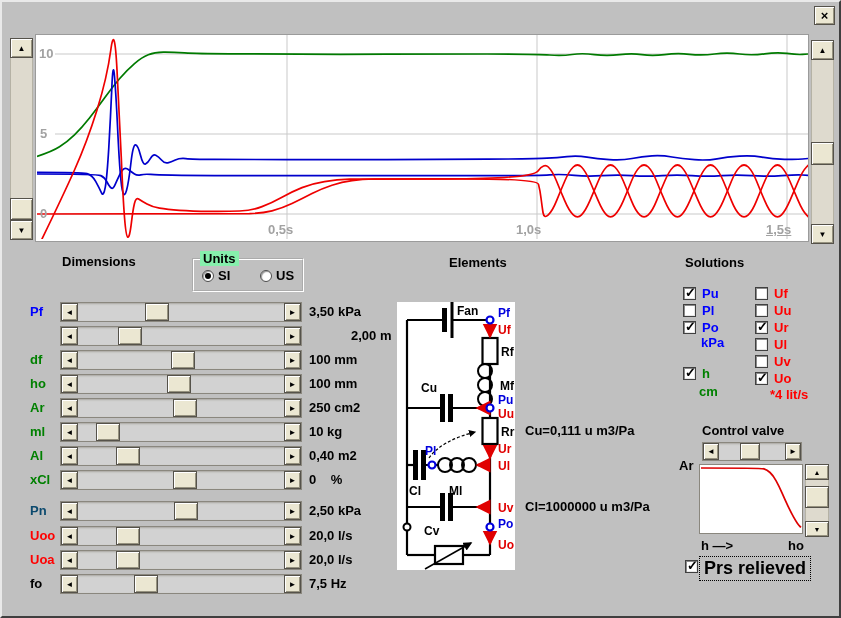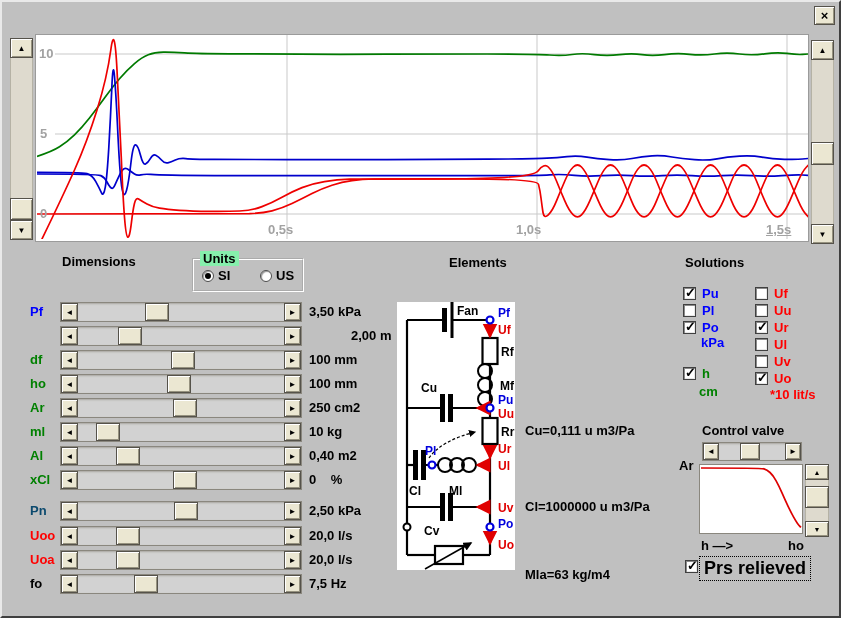--- a/index.html
+++ b/index.html
@@ -364,21 +364,20 @@
         <text x="101" y="247" fill="#e00000">Uo</text>
       </g>
     </svg>
   </div>
 
   <div class="info" style="left:523px;top:373px;">
     <div>Cu=0,111 u m3/Pa</div>
   </div>
   <div class="info" style="left:523px;top:449px;">
     <div>Cl=1000000 u m3/Pa</div>
-    <div>Mla=63 kg/m4</div>
     
     
   </div>
 
   <div class="hdr" style="left:683px;top:253px;">Solutions</div>
 
   <span class="cb checked" style="left:681px;top:285px;"></span>
   <span class="cbl" style="left: 700px; top: 284px; color: rgb(0, 0, 255);">Pu</span>
   <span class="cb" style="left:681px;top:302px;"></span>
   <span class="cbl" style="left: 700px; top: 301px; color: rgb(0, 0, 255);">Pl</span>
@@ -395,21 +394,21 @@
   <span class="cb" style="left:753px;top:302px;"></span>
   <span class="cbl" style="left: 772px; top: 301px; color: rgb(255, 0, 0);">Uu</span>
   <span class="cb checked" style="left:753px;top:319px;"></span>
   <span class="cbl" style="left: 772px; top: 318px; color: rgb(255, 0, 0);">Ur</span>
   <span class="cb" style="left:753px;top:336px;"></span>
   <span class="cbl" style="left: 772px; top: 335px; color: rgb(255, 0, 0);">Ul</span>
   <span class="cb" style="left:753px;top:353px;"></span>
   <span class="cbl" style="left: 772px; top: 352px; color: rgb(255, 0, 0);">Uv</span>
   <span class="cb checked" style="left:753px;top:370px;"></span>
   <span class="cbl" style="left: 772px; top: 369px; color: rgb(255, 0, 0);">Uo</span>
-  <span class="cbl" style="left:768px;top:385px;color:#ff0000;">*10 lit/s</span>
+  <span class="cbl" style="left:768px;top:385px;color:#ff0000;">*4 lit/s</span>
 
   <div class="hdr" style="left:700px;top:421px;">Control valve</div>
   <div class="hslider" style="left:700px;top:440px;width:100px;height:19px;">
     <div class="la b3" style="width:16px;height:17px;">
         <span>◄</span>
       </div>
     <div class="thumb b3" style="width: 20px; height: 17px; left: 36.7px;"></div>
     <div class="ra b3" style="width:16px;height:17px;">
         <span>►</span>
       </div>

